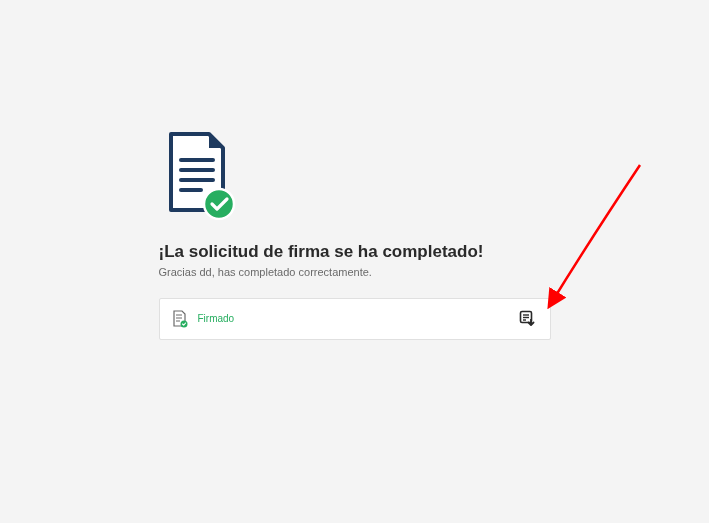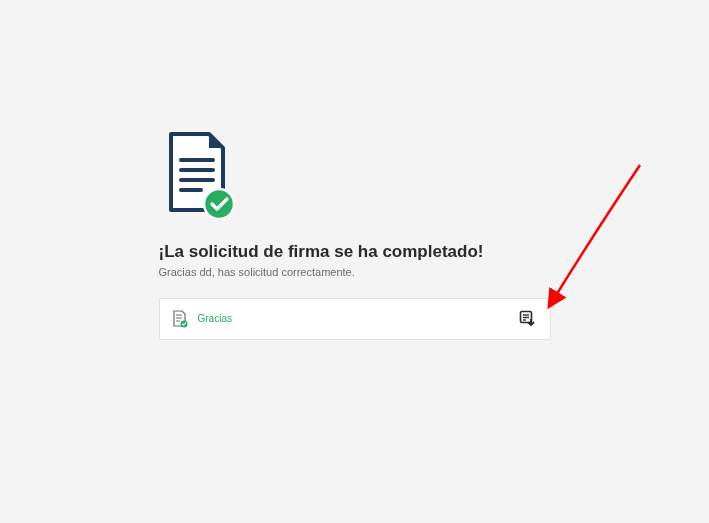--- a/index.html
+++ b/index.html
@@ -81,35 +81,35 @@
         <line x1="22" y1="50" x2="54" y2="50" stroke="#1e3a5f" stroke-width="4" stroke-linecap="round"></line>
         <line x1="22" y1="60" x2="42" y2="60" stroke="#1e3a5f" stroke-width="4" stroke-linecap="round"></line>
       </g>
       <g>
         <circle cx="60" cy="74" r="15" fill="#27ae60" stroke="#ffffff" stroke-width="2.5"></circle>
         <path d="M 53 74 L 58 79 L 68 69" fill="none" stroke="#ffffff" stroke-width="3.2" stroke-linecap="round" stroke-linejoin="round"></path>
       </g>
     </svg>
   </div>
   <div class="title">¡La solicitud de firma se ha completado!</div>
-  <div class="subtitle">Gracias dd, has solicitud correctamente.</div>
+  <div class="subtitle">Gracias dd, has completado correctamente.</div>
 
   <div class="doc-card">
     <span class="doc-card-icon">
       <svg width="16" height="18" viewBox="0 0 16 18">
         <path d="M 2 1 L 10 1 L 13 4 L 13 16 L 2 16 Z" fill="none" stroke="#6a6a6a" stroke-width="1.2"></path>
         <line x1="4" y1="5" x2="10" y2="5" stroke="#6a6a6a" stroke-width="1"></line>
         <line x1="4" y1="8" x2="10" y2="8" stroke="#6a6a6a" stroke-width="1"></line>
         <line x1="4" y1="11" x2="8" y2="11" stroke="#6a6a6a" stroke-width="1"></line>
         <circle cx="12" cy="14" r="3.5" fill="#27ae60"></circle>
         <path d="M 10.5 14 L 11.7 15.2 L 13.6 13" fill="none" stroke="#ffffff" stroke-width="1.1" stroke-linecap="round" stroke-linejoin="round"></path>
       </svg>
     </span>
     <div class="doc-card-text">
-      <span class="doc-status">Gracias</span>
+      <span class="doc-status">Firmado</span>
     </div>
     <button class="download-btn">
       <span>
         <svg width="16" height="16" viewBox="0 0 16 16">
           <rect x="1.5" y="1.5" width="11" height="11" rx="1.5" fill="none" stroke="#2a2a2a" stroke-width="1.6"></rect>
           <line x1="4" y1="5" x2="10" y2="5" stroke="#2a2a2a" stroke-width="1.4"></line>
           <line x1="4" y1="7.5" x2="10" y2="7.5" stroke="#2a2a2a" stroke-width="1.4"></line>
           <line x1="4" y1="10" x2="7" y2="10" stroke="#2a2a2a" stroke-width="1.4"></line>
           <line x1="12" y1="9" x2="12" y2="14.5" stroke="#2a2a2a" stroke-width="1.8"></line>
           <path d="M 9.5 12.5 L 12 15 L 14.5 12.5" fill="none" stroke="#2a2a2a" stroke-width="1.8" stroke-linecap="round" stroke-linejoin="round"></path>

